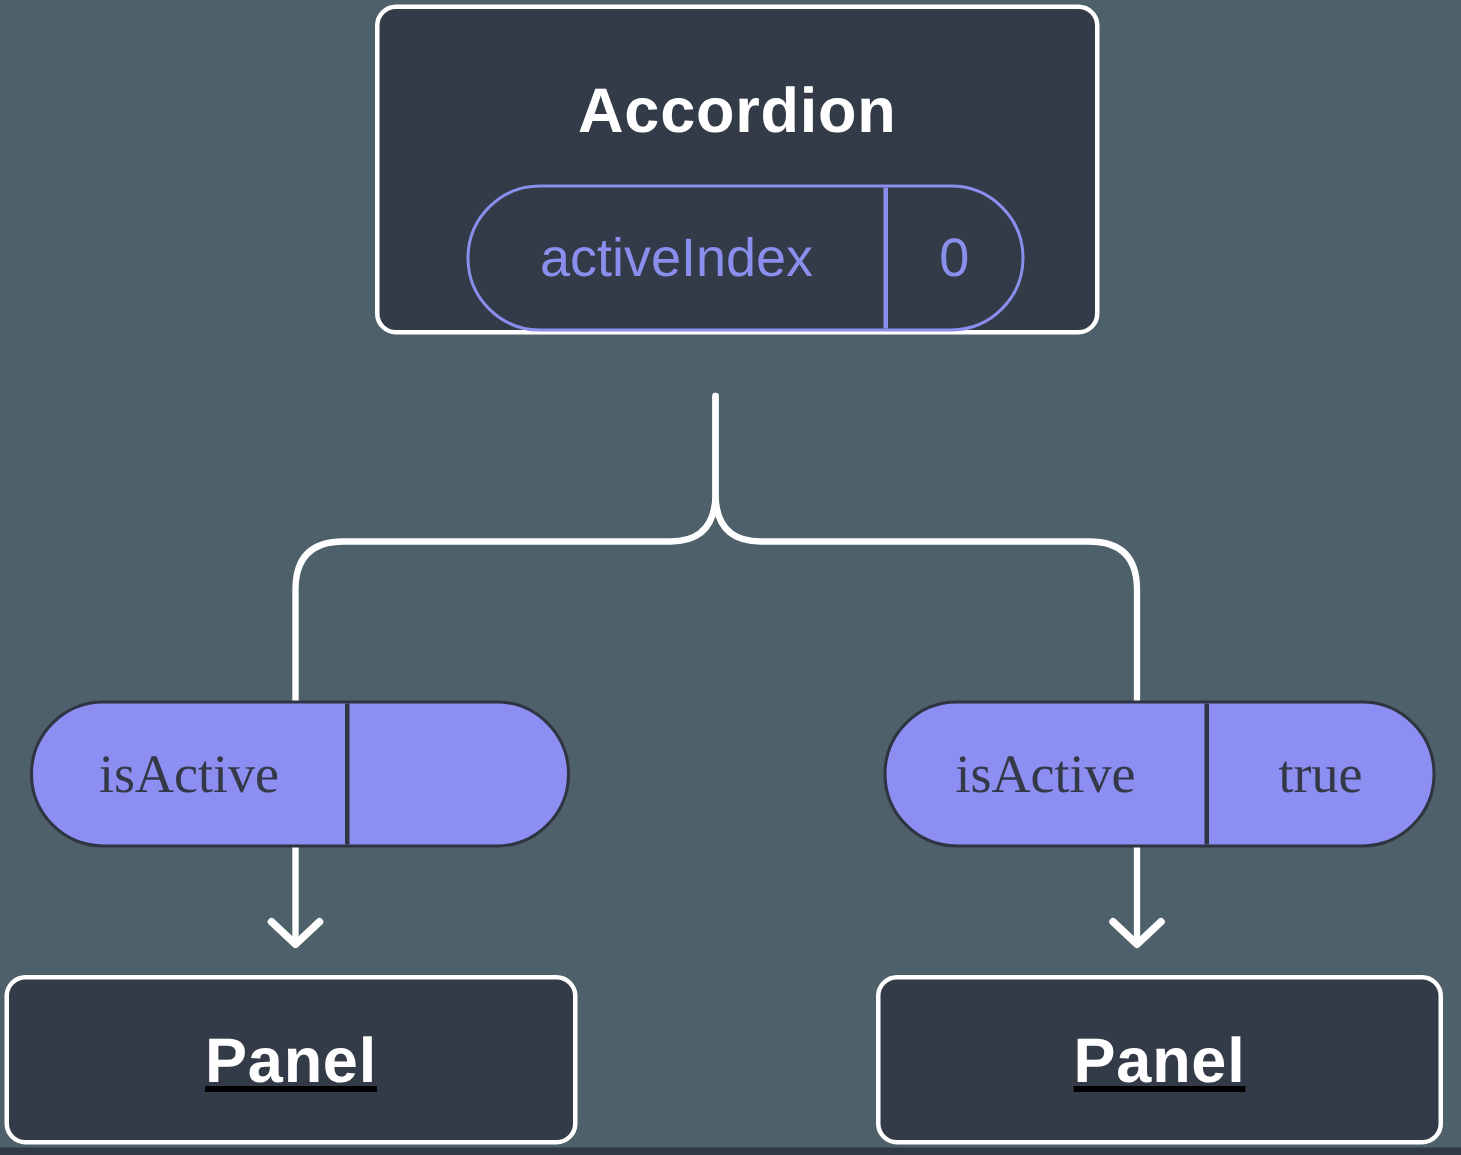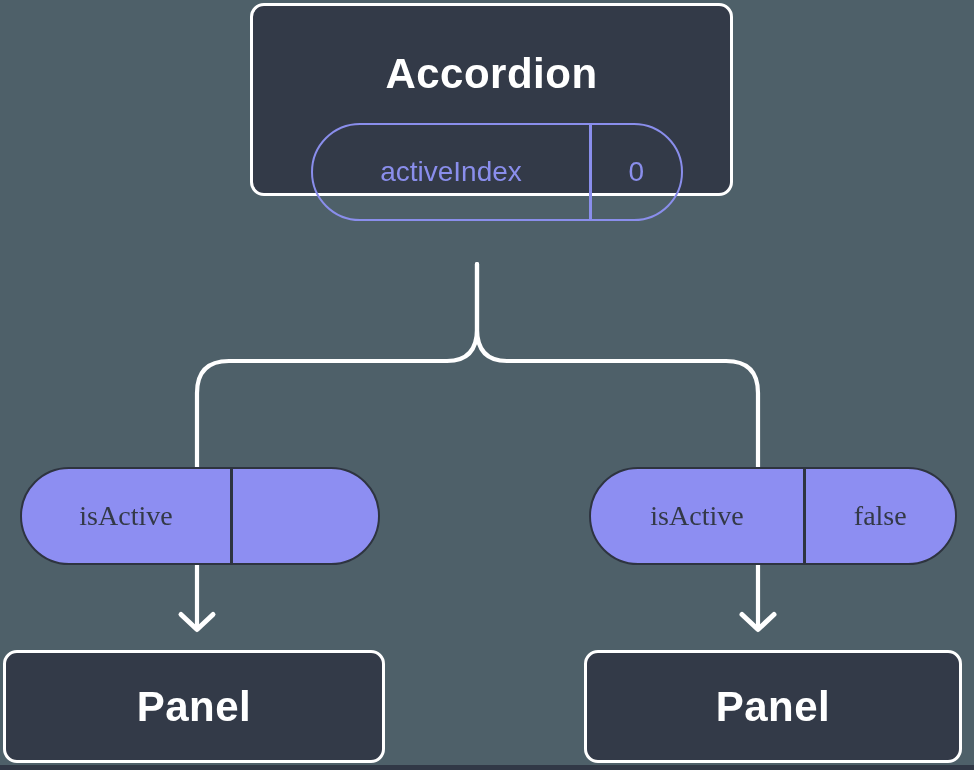--- a/index.html
+++ b/index.html
@@ -32,41 +32,41 @@
   .node {
     position: absolute;
     z-index: 2;
     background: var(--node-fill, #333A48);
     border: 3px solid var(--node-border, #FFFFFF);
     border-radius: 14px;
     box-sizing: border-box;
   }
   .root-node {
     left: 250px; top: 3px;
-    width: 483px; height: 193px;
+    width: 483px; height: 220px;
   }
   .node-title {
     color: var(--node-text, #FFFFFF);
     font-size: 42px;
     font-weight: 600;
     text-align: center;
     letter-spacing: 0.5px;
   }
   .root-node .node-title {
     position: absolute;
     left: 0; right: 0; top: 44px;
   }
 
   .pill {
     position: absolute;
     box-sizing: border-box;
     display: flex;
     align-items: stretch;
     border-radius: 49px;
-    font-size: 28px;
+    font-size: 36px;
   }
   .pill .seg {
     display: flex;
     align-items: center;
     justify-content: center;
   }
   .pill .pill-divider {
     align-self: stretch;
     flex: 0 0 2.5px;
   }
@@ -105,20 +105,21 @@
     width: 368px; height: 98px;
   }
   .prop-pill-right .seg-label { flex: 0 0 212px; }
   .prop-pill-right .seg-value { flex: 1 1 auto; }
 
   .panel-node {
     width: 382px; height: 113px;
     display: flex;
     align-items: center;
     justify-content: center;
+    text-decoration: underline;
   }
   .panel-node-left  { left: 3px;   top: 650px; }
   .panel-node-right { left: 584px; top: 650px; width: 378px; }
 
   .bottom-strip {
     position: absolute;
     left: 0; top: 765px;
     width: 974px; height: 5px;
     background: var(--bottom-strip, #313846);
     z-index: 3;
@@ -146,21 +147,21 @@
   </div>
 
   <div class="pill prop-pill prop-pill-left">
     <span class="seg seg-label">isActive</span>
     <span class="pill-divider"></span>
   </div>
 
   <div class="pill prop-pill prop-pill-right">
     <span class="seg seg-label">isActive</span>
     <span class="pill-divider"></span>
-    <span class="seg seg-value">false</span>
+    <span class="seg seg-value">true</span>
   </div>
 
   <div class="node panel-node panel-node-left">
     <div class="node-title">Panel</div>
   </div>
 
   <div class="node panel-node panel-node-right">
     <div class="node-title">Panel</div>
   </div>
 

